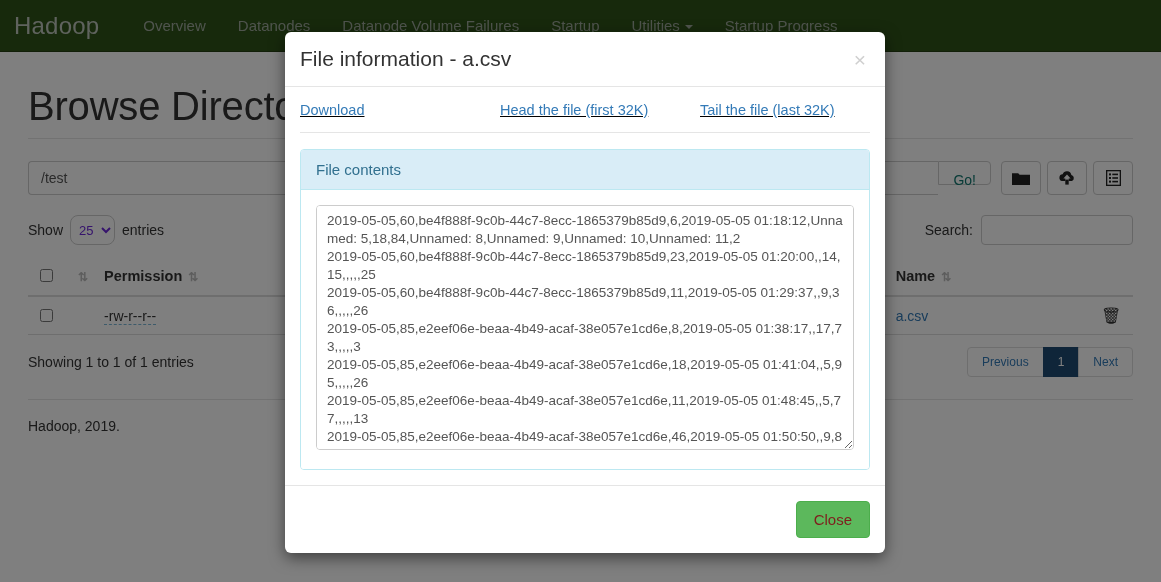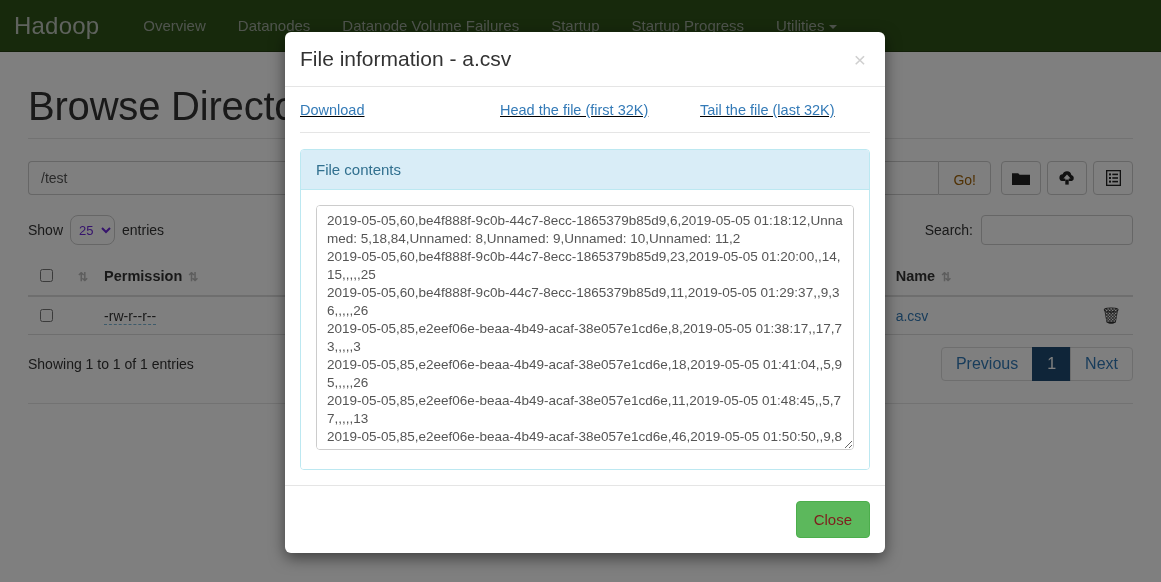--- a/index.html
+++ b/index.html
@@ -71,27 +71,27 @@
     border: 1px solid #ccc;
     border-right: none;
     border-radius: 4px 0 0 4px;
     padding: 6px 12px;
     font-size: 14px;
     color: #555;
     background: #fff;
     outline: none;
   }
   .go-btn {
-    height: 34px;
+    height: 24px;
     border: 1px solid #ccc;
     border-radius: 0 4px 4px 0;
     background: #fff;
     padding: 10px 14px;
     font-size: 14px;
-    color: #a16207;
+    color: #0f766e;
     cursor: pointer;
   }
   .icon-btns { display: flex; gap: 6px; margin-left: 10px; }
   .icon-btn {
     width: 40px; height: 34px;
     border: 1px solid #ccc;
     border-radius: 4px;
     background: #fff;
     display: flex; align-items: center; justify-content: center;
     cursor: pointer;
@@ -135,21 +135,21 @@
   .trash { color: #333; cursor: pointer; font-size: 16px;}
 
   .table-footer {
     display:flex; align-items:center; justify-content: space-between;
     margin-top: 12px;
   }
   .showing { font-size: 14px; color:#333; }
   .pager { display:flex; }
   .pager-btn {
     border:1px solid #ddd; background:#fff; color:#337ab7;
-    padding: 7px 14px; font-size: 16px; cursor:pointer;
+    padding: 7px 14px; font-size: 12px; cursor:pointer;
     margin-left:-1px;
   }
   .pager-btn.active { background:#1f4b73; border-color:#1f4b73; color:#fff; }
   .pager-btn:first-child { border-radius: 4px 0 0 4px; margin-left:0; }
   .pager-btn:last-child { border-radius: 0 4px 4px 0; }
 
   .footer-sep { border-top: 1px solid #e5e5e5; margin-top: 22px; }
   .footer-text { font-size: 14px; color:#333; margin-top: 18px; }
 
   
@@ -229,22 +229,22 @@
 
 <div id="page-root">
 
   <div class="navbar">
     <a class="brand">Hadoop</a>
     <div class="nav-links">
       <a class="nav-link">Overview</a>
       <a class="nav-link">Datanodes</a>
       <a class="nav-link">Datanode Volume Failures</a>
       <a class="nav-link">Startup</a>
+      <a class="nav-link"><span>Utilities</span><span class="caret"></span></a>
       <a class="nav-link">Startup Progress</a>
-      <a class="nav-link"><span>Utilities</span><span class="caret"></span></a>
     </div>
   </div>
 
   <div class="container">
 
     <h1 class="page-title">Browse Directory</h1>
 
     <div class="path-row">
       <input class="path-input" value="/test" style="">
       <button class="go-btn">Go!</button>
@@ -319,20 +319,21 @@
     <div class="table-footer">
       <div class="showing">Showing 1 to 1 of 1 entries</div>
       <div class="pager">
         <button class="pager-btn">Previous</button>
         <button class="pager-btn active">1</button>
         <button class="pager-btn">Next</button>
       </div>
     </div>
 
     <div class="footer-sep"></div>
+    <div class="footer-text">Hadoop, 2019.</div>
   </div>
 </div>
 
 <div id="overlay"></div>
 
 <div id="modal">
   <div class="modal-header">
     <h4 class="modal-title">File information - a.csv</h4>
     <button class="modal-close-x">×</button>
   </div>

